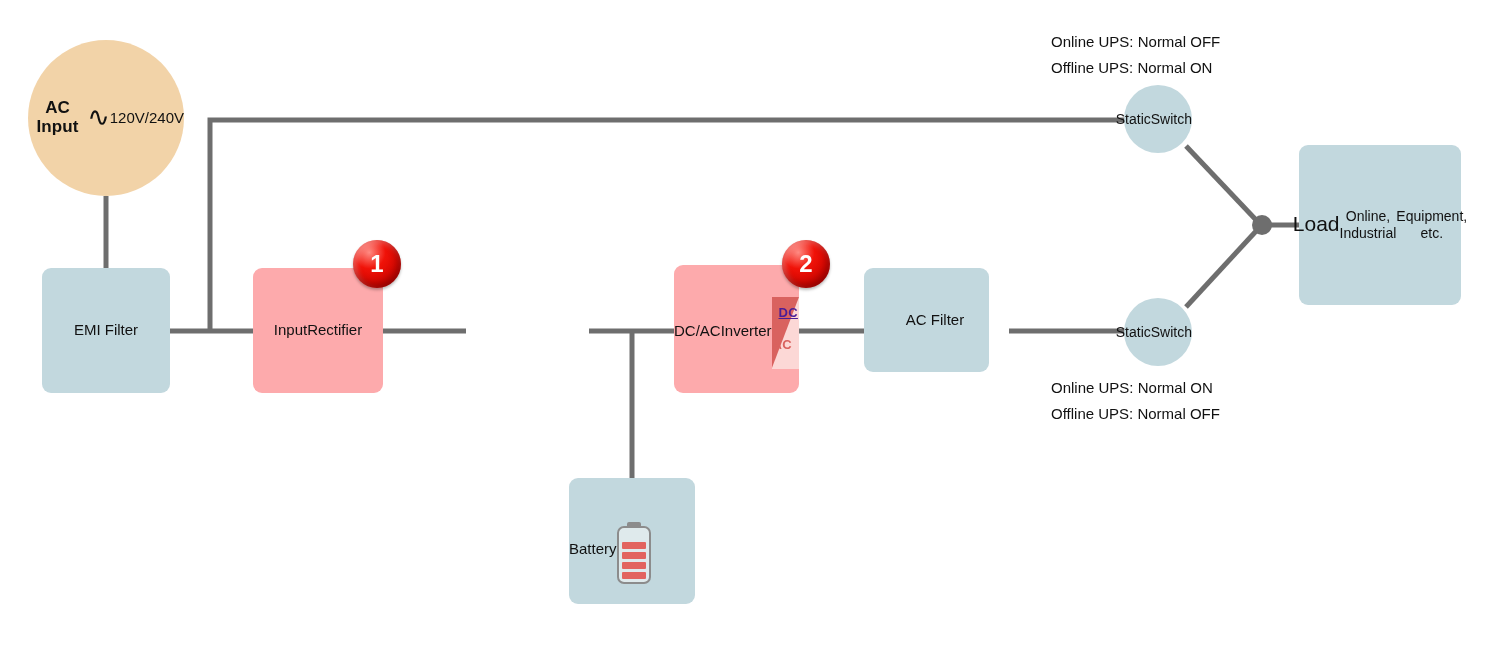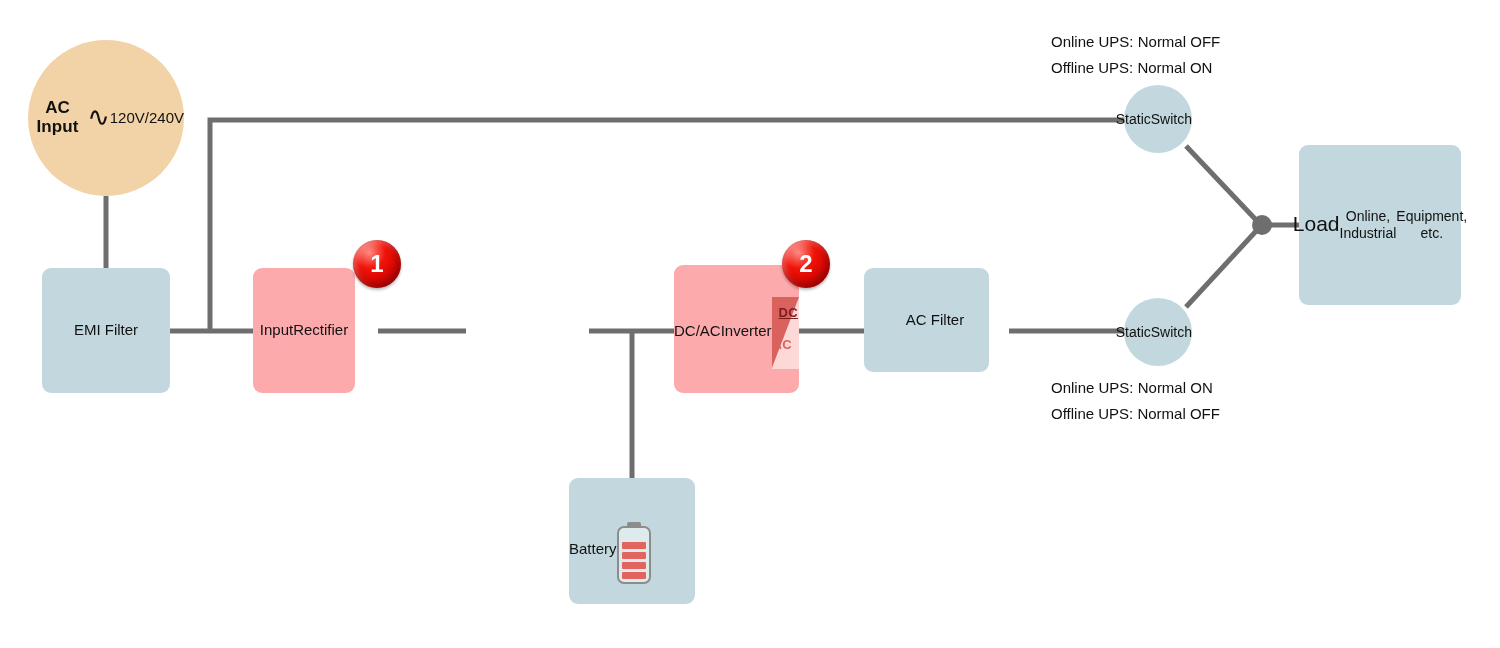--- a/index.html
+++ b/index.html
@@ -64,21 +64,21 @@
   
   .block {
     border-radius: 9px;
     font-size: 15px;
     line-height: 1.25;
   }
   .block.blue  { background: #c2d8de; }
   .block.pink  { background: #fdaaac; }
 
   #emi-filter      { left: 42px;  top: 268px; width: 128px; height: 125px; }
-  #input-rectifier { left: 253px; top: 268px; width: 102px; height: 125px; }
+  #input-rectifier { left: 253px; top: 268px; width: 130px; height: 125px; }
   #dc-filter       { left: 464px; top: 268px; width: 125px; height: 125px; }
   #dc-ac-inverter  { left: 674px; top: 265px; width: 125px; height: 128px;
                      justify-content: flex-start; padding-top: 4px; }
   #ac-filter       { left: 864px; top: 268px; width: 125px; height: 104px; padding-left: 17px; }
   #battery         { left: 569px; top: 478px; width: 126px; height: 126px;
                      justify-content: flex-start; padding-top: 16px; }
   #load-block      { left: 1299px; top: 145px; width: 162px; height: 160px; }
 
   #load-block .load-title {
     font-size: 21px;
@@ -117,21 +117,21 @@
     inset: 0;
     background: #d9625f;
     clip-path: polygon(0 0, 100% 0, 0 100%);
   }
   .inv-glyph .lbl {
     position: absolute;
     font-size: 13px;
     font-weight: bold;
     letter-spacing: .3px;
   }
-  .inv-glyph .lbl-dc { left: 7px;  top: 8px;     color: #7f1d1d; text-decoration: underline; }
+  .inv-glyph .lbl-dc { left: 7px;  top: 8px;     color: #4c1d95; text-decoration: underline; }
   .inv-glyph .lbl-ac { right: 7px; bottom: 16px;  color: #d9625f; }
 
   
   .batt-glyph {
     position: relative;
     width: 34px;
     height: 62px;
     margin-top: 7px;
   }
   .batt-glyph .batt-cap {

